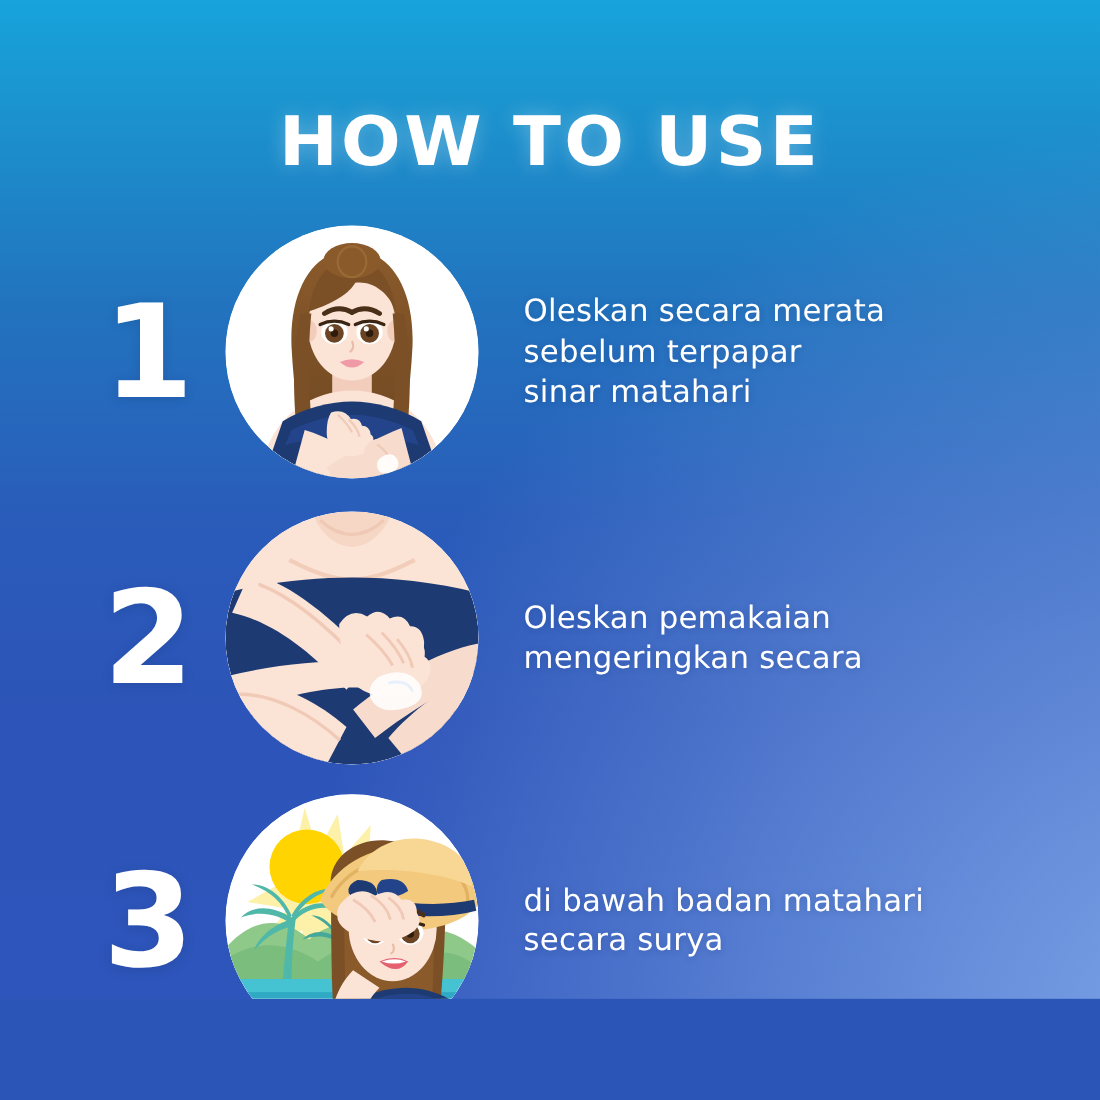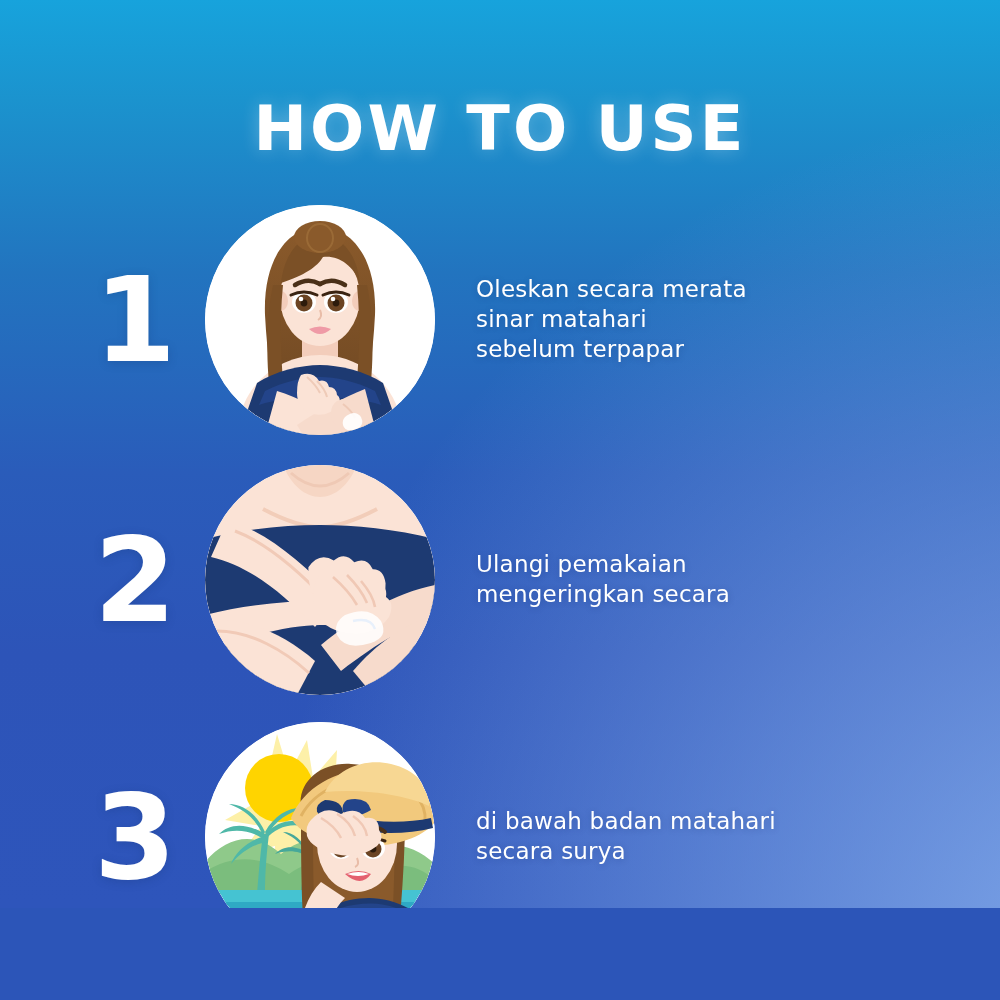--- a/index.html
+++ b/index.html
@@ -44,21 +44,21 @@
   }
   .circle{
     position:absolute;left:205px;top:10px;width:230px;height:230px;
     border-radius:50%;overflow:hidden;background:#ffffff;
   }
   .desc{
     position:absolute;left:476px;top:0;width:520px;height:250px;
     display:flex;flex-direction:column;justify-content:center;
     color:#ffffff;
     font-family:"DejaVu Sans","Liberation Sans",sans-serif;
-    font-size:23px;line-height:1.30;font-weight:400;
+    font-size:28px;line-height:1.30;font-weight:400;
     letter-spacing:.2px;
     text-shadow:0 1px 6px rgba(20,45,105,.25);
   }
   .desc span{display:block;white-space:nowrap;}
 
   
   .illus{display:block;width:230px;height:230px;}
 </style>
 </head>
 <body>
@@ -134,22 +134,22 @@
           <path d="M132 196 q12 -6 20 2 q8 0 9 8 q5 3 2 10 q-10 12 -26 8 q-12 -6 -11 -16 q0 -8 6 -12 z" fill="#f7dbcc"></path>
           <path d="M138 199 q9 7 12 14" stroke="#eec9b6" stroke-width="2" fill="none"></path>
 
           <path d="M140 212 q10 -8 16 0 q4 8 -4 12 q-12 4 -14 -4 q-1 -5 2 -8 z" fill="#ffffff" opacity=".9"></path>
         </g>
       </svg>
     </div>
 
     <div class="desc">
       <span>Oleskan secara merata</span>
+      <span>sebelum terpapar</span>
       <span>sinar matahari</span>
-      <span>sebelum terpapar</span>
     </div>
   </div>
 
   <div class="step" id="step2">
     <div class="num">2</div>
 
     <div class="circle">
       <svg class="illus" viewBox="0 0 230 230">
         <defs>
             <clipPath id="c2">
@@ -188,21 +188,21 @@
 
           <path d="M0 156 C36 150 78 168 110 196 L92 230 L0 230 Z" fill="#fbe3d6"></path>
           <path d="M12 166 C46 166 80 186 104 208" stroke="#f1cab7" stroke-width="3" fill="none"></path>
 
           <path d="M230 150 C200 158 170 180 148 206 L168 230 L230 230 Z" fill="#f7dbcc"></path>
         </g>
       </svg>
     </div>
 
     <div class="desc">
-      <span>Ulangi pemakaian</span>
+      <span>Oleskan pemakaian</span>
       <span>mengeringkan secara</span>
     </div>
   </div>
 
   <div class="step" id="step3">
     <div class="num">3</div>
 
     <div class="circle">
       <svg class="illus" viewBox="0 0 230 230">
         <defs>

